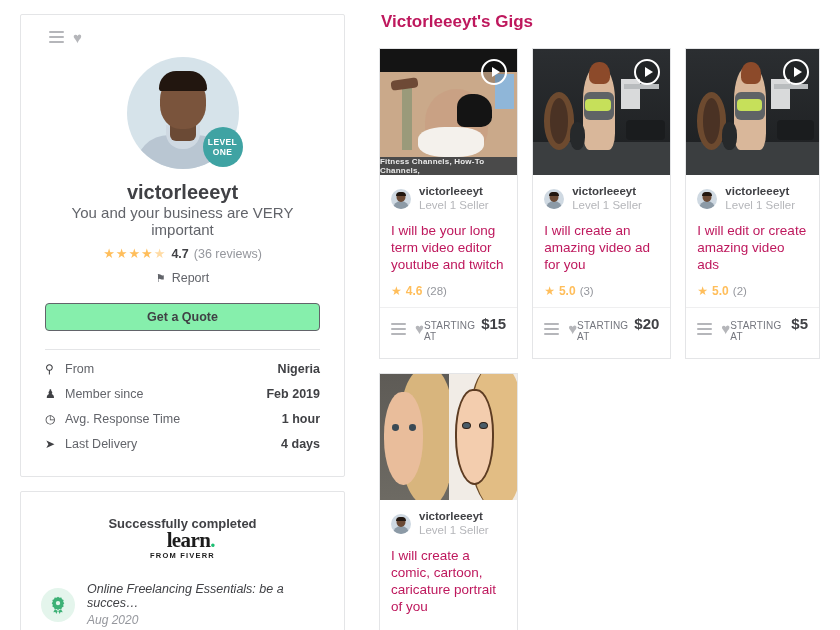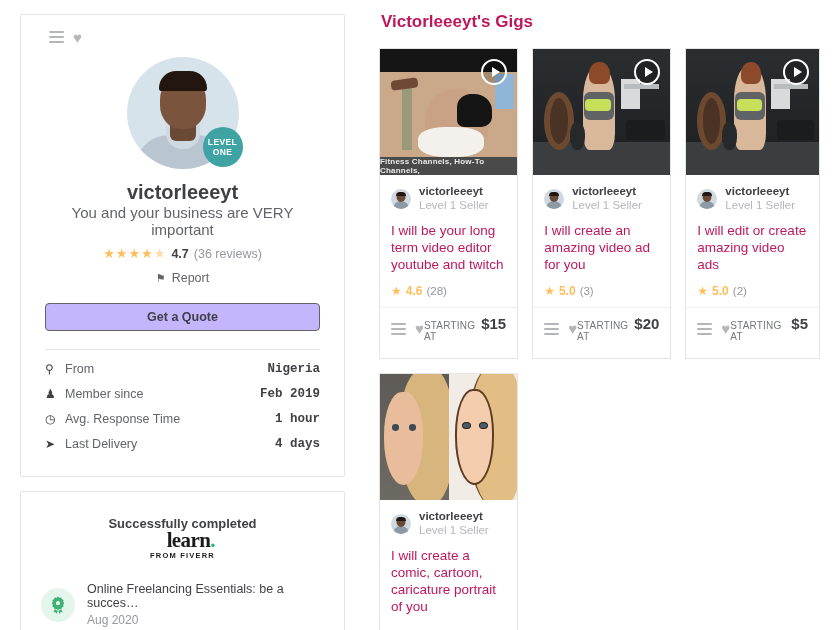--- a/index.html
+++ b/index.html
@@ -58,39 +58,39 @@
   .rate-num { font-size: 12.5px; font-weight: bold; color: #404145; }
   .rate-count { font-size: 12.5px; color: #95979d; }
   .report { display: flex; align-items: center; justify-content: center; gap: 6px; margin-top: 10px;
             font-size: 12.5px; color: #62646a; }
   .flag-ico { color: #62646a; font-size: 11px; }
 
   .btn-row { display: flex; gap: 12px; margin-top: 18px; }
   .btn { flex: 1; height: 28px; border-radius: 4px; font-size: 12.5px; font-weight: bold;
          display: flex; align-items: center; justify-content: center; cursor: pointer; }
   .btn-primary { background: #4cc272; color: #fff; border: 1px solid #4cc272; }
-  .btn-outline { background: #c4b5fd; color: #404145; border: 1px solid #62646a; }
+  .btn-outline { background: #86efac; color: #404145; border: 1px solid #62646a; }
 
   .divider { height: 1px; background: #e4e5e7; margin: 18px 0 6px 0; }
 
   .stat { display: flex; align-items: center; height: 25px; font-size: 12.5px; }
   .stat .sico { width: 20px; color: #404145; font-size: 12px; }
   .stat .slabel { color: #62646a; flex: 1; }
-  .stat .sval { font-weight: bold; color: #404145; font-family: Liberation Mono, monospace; }
+  .stat .sval { font-weight: bold; color: #404145; }
 
   .sc-card { padding: 18px 20px 20px 20px; }
   .sc-head { display: flex; align-items: center; justify-content: space-between; flex-direction: column; }
   .sc-title { font-size: 13px; font-weight: bold; color: #404145; padding-top: 6px;}
   .learn-logo { text-align: right; }
   .learn-word { font-family: "Liberation Serif", serif; font-size: 21px; font-weight: bold;
                 color: #1b1b1b; letter-spacing: -.6px; line-height: 18px; }
   .learn-dot { color: #1dbf73; }
   .learn-sub { font-size: 7.5px; font-weight: bold; letter-spacing: 1.2px; color: #1b1b1b; margin-top: 2px; }
 
-  .course { display: flex; align-items: center; gap: 12px; margin-top: 22px; }
+  .course { display: flex; align-items: center; gap: 12px; margin-top: 22px; font-style: italic; }
   .course-badge { width: 34px; height: 34px; border-radius: 50%; background: #e4f5ec;
                   display: flex; align-items: center; justify-content: center; flex: 0 0 34px; }
   .course-name { font-size: 12.5px; color: #404145; }
   .course-date { font-size: 12px; color: #95979d; margin-top: 3px; }
 
   .stub-card { height: 40px; }
 
   
   .right-col { flex: 1; padding: 12px 20px 0 14px; }
   .gigs-title { font-size: 17px; font-weight: bold; color: #be185d; margin: 0 0 16px 2px; }

